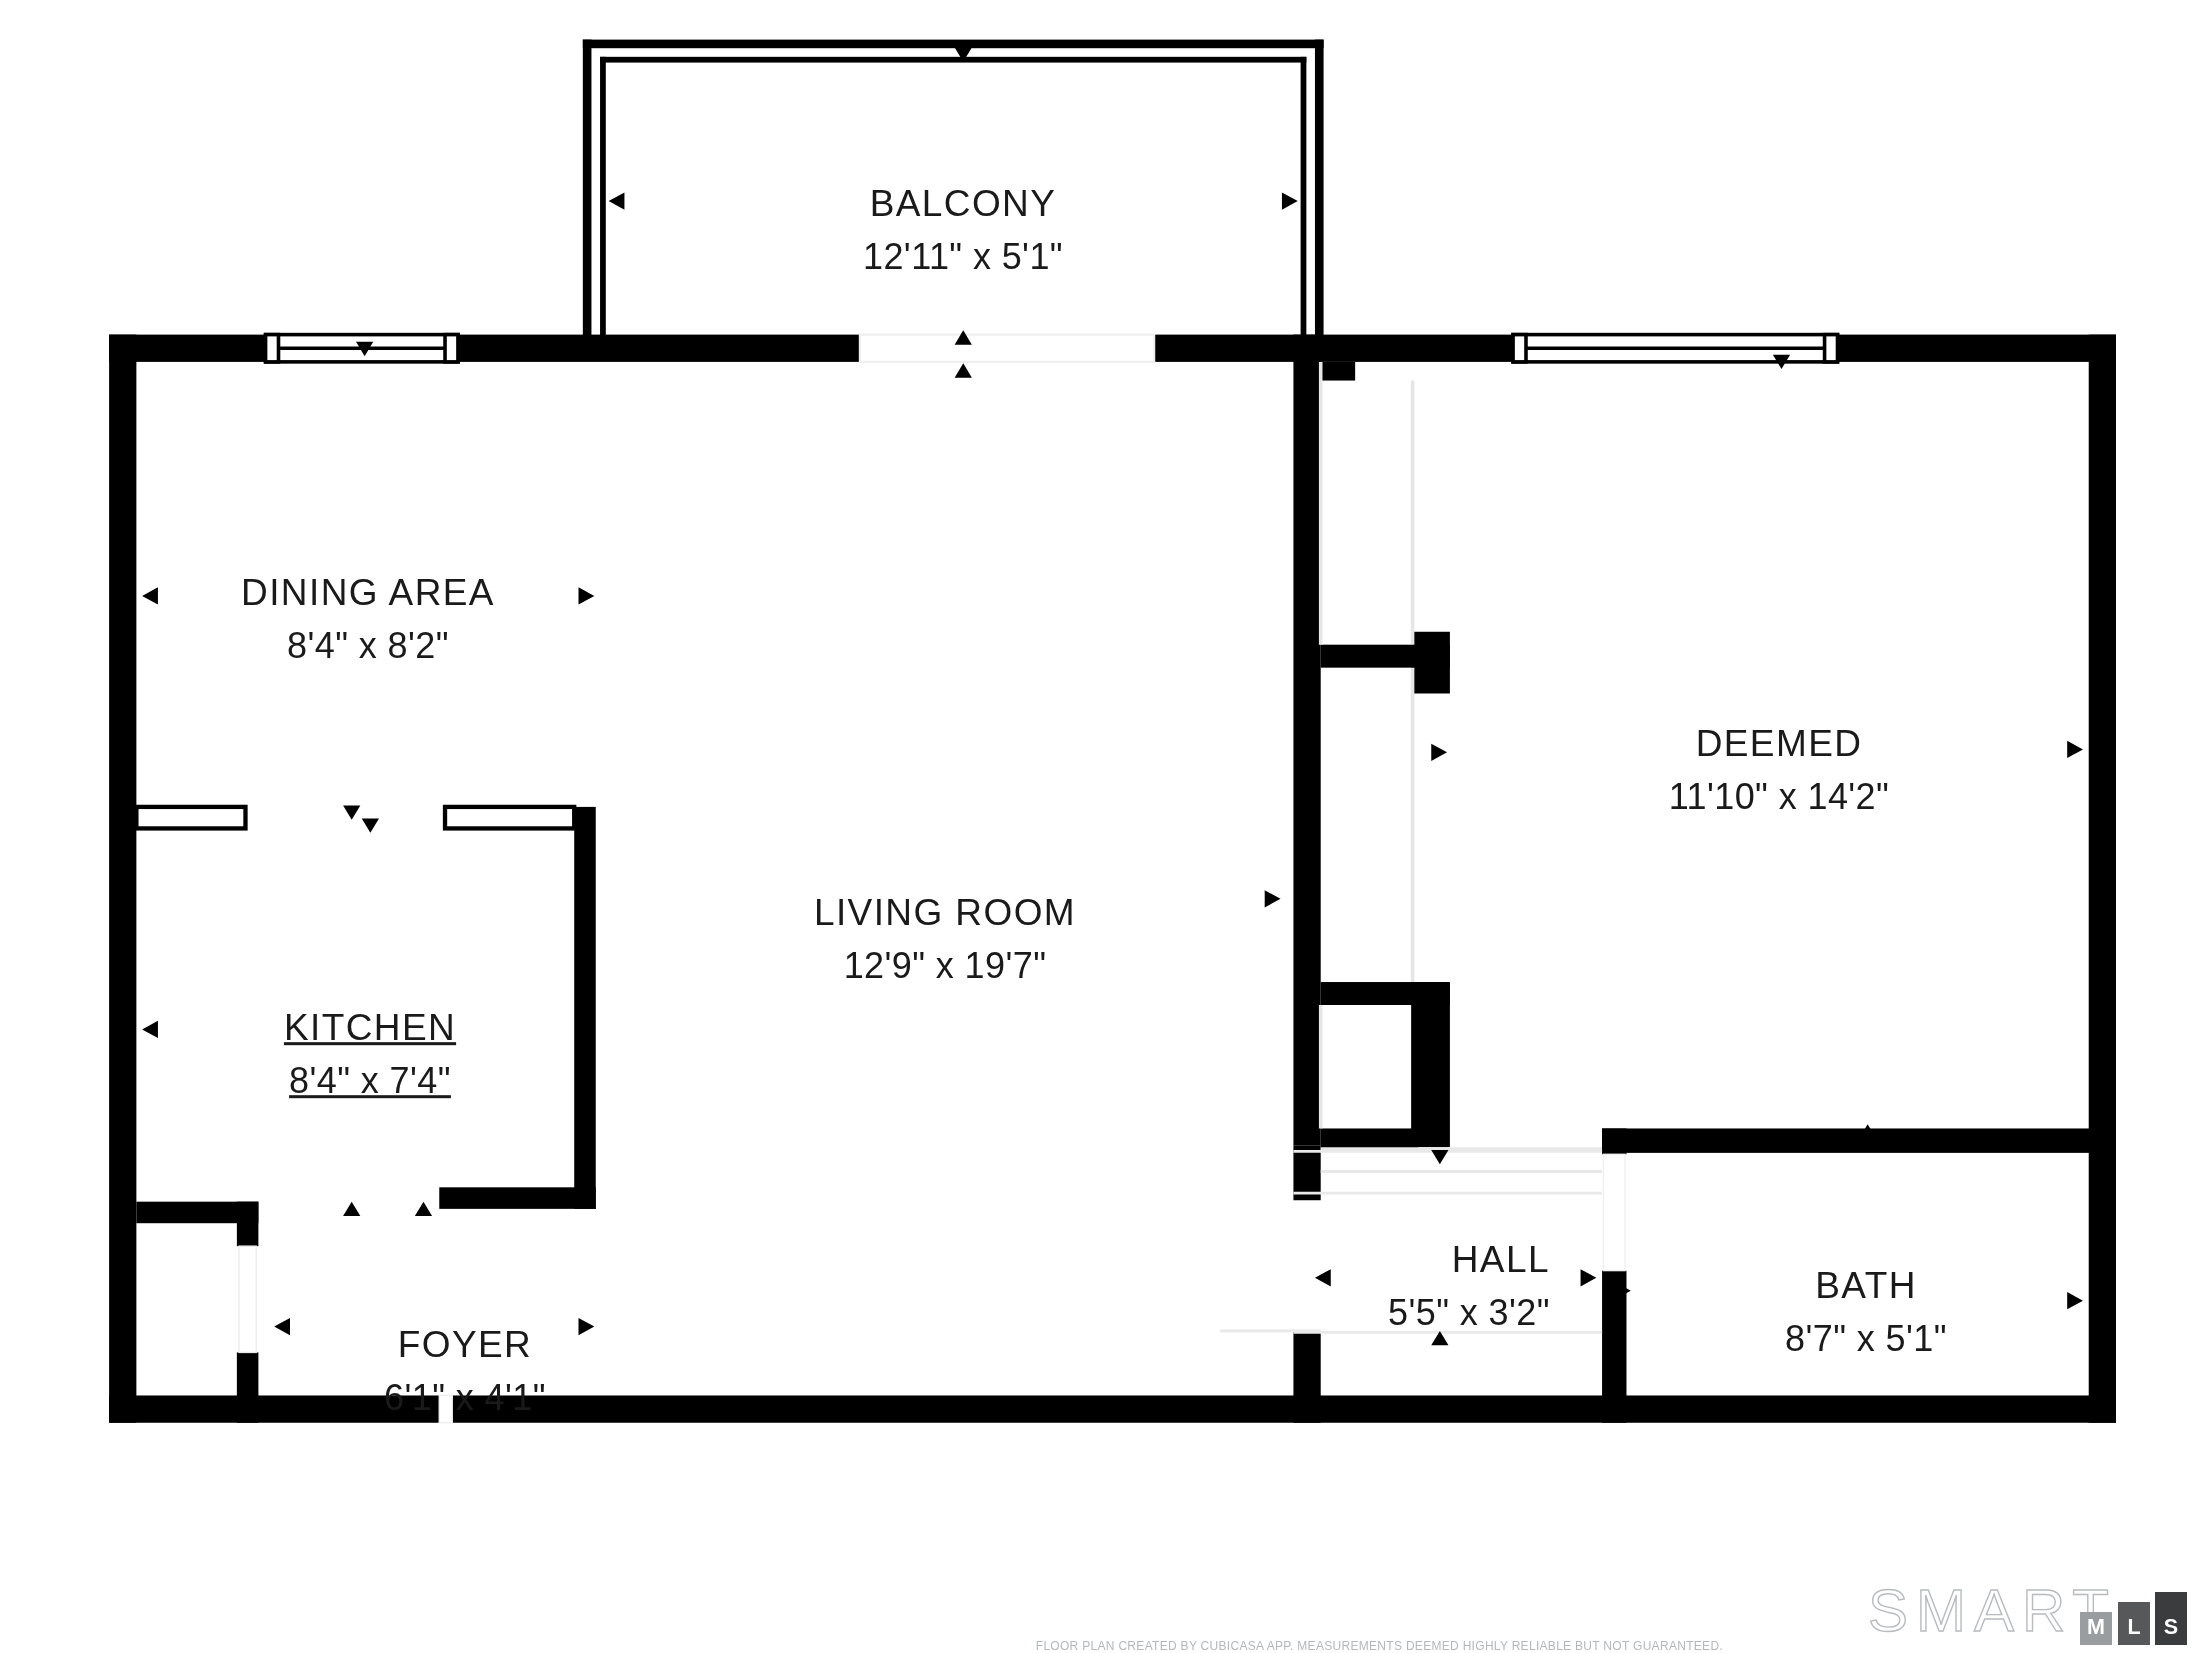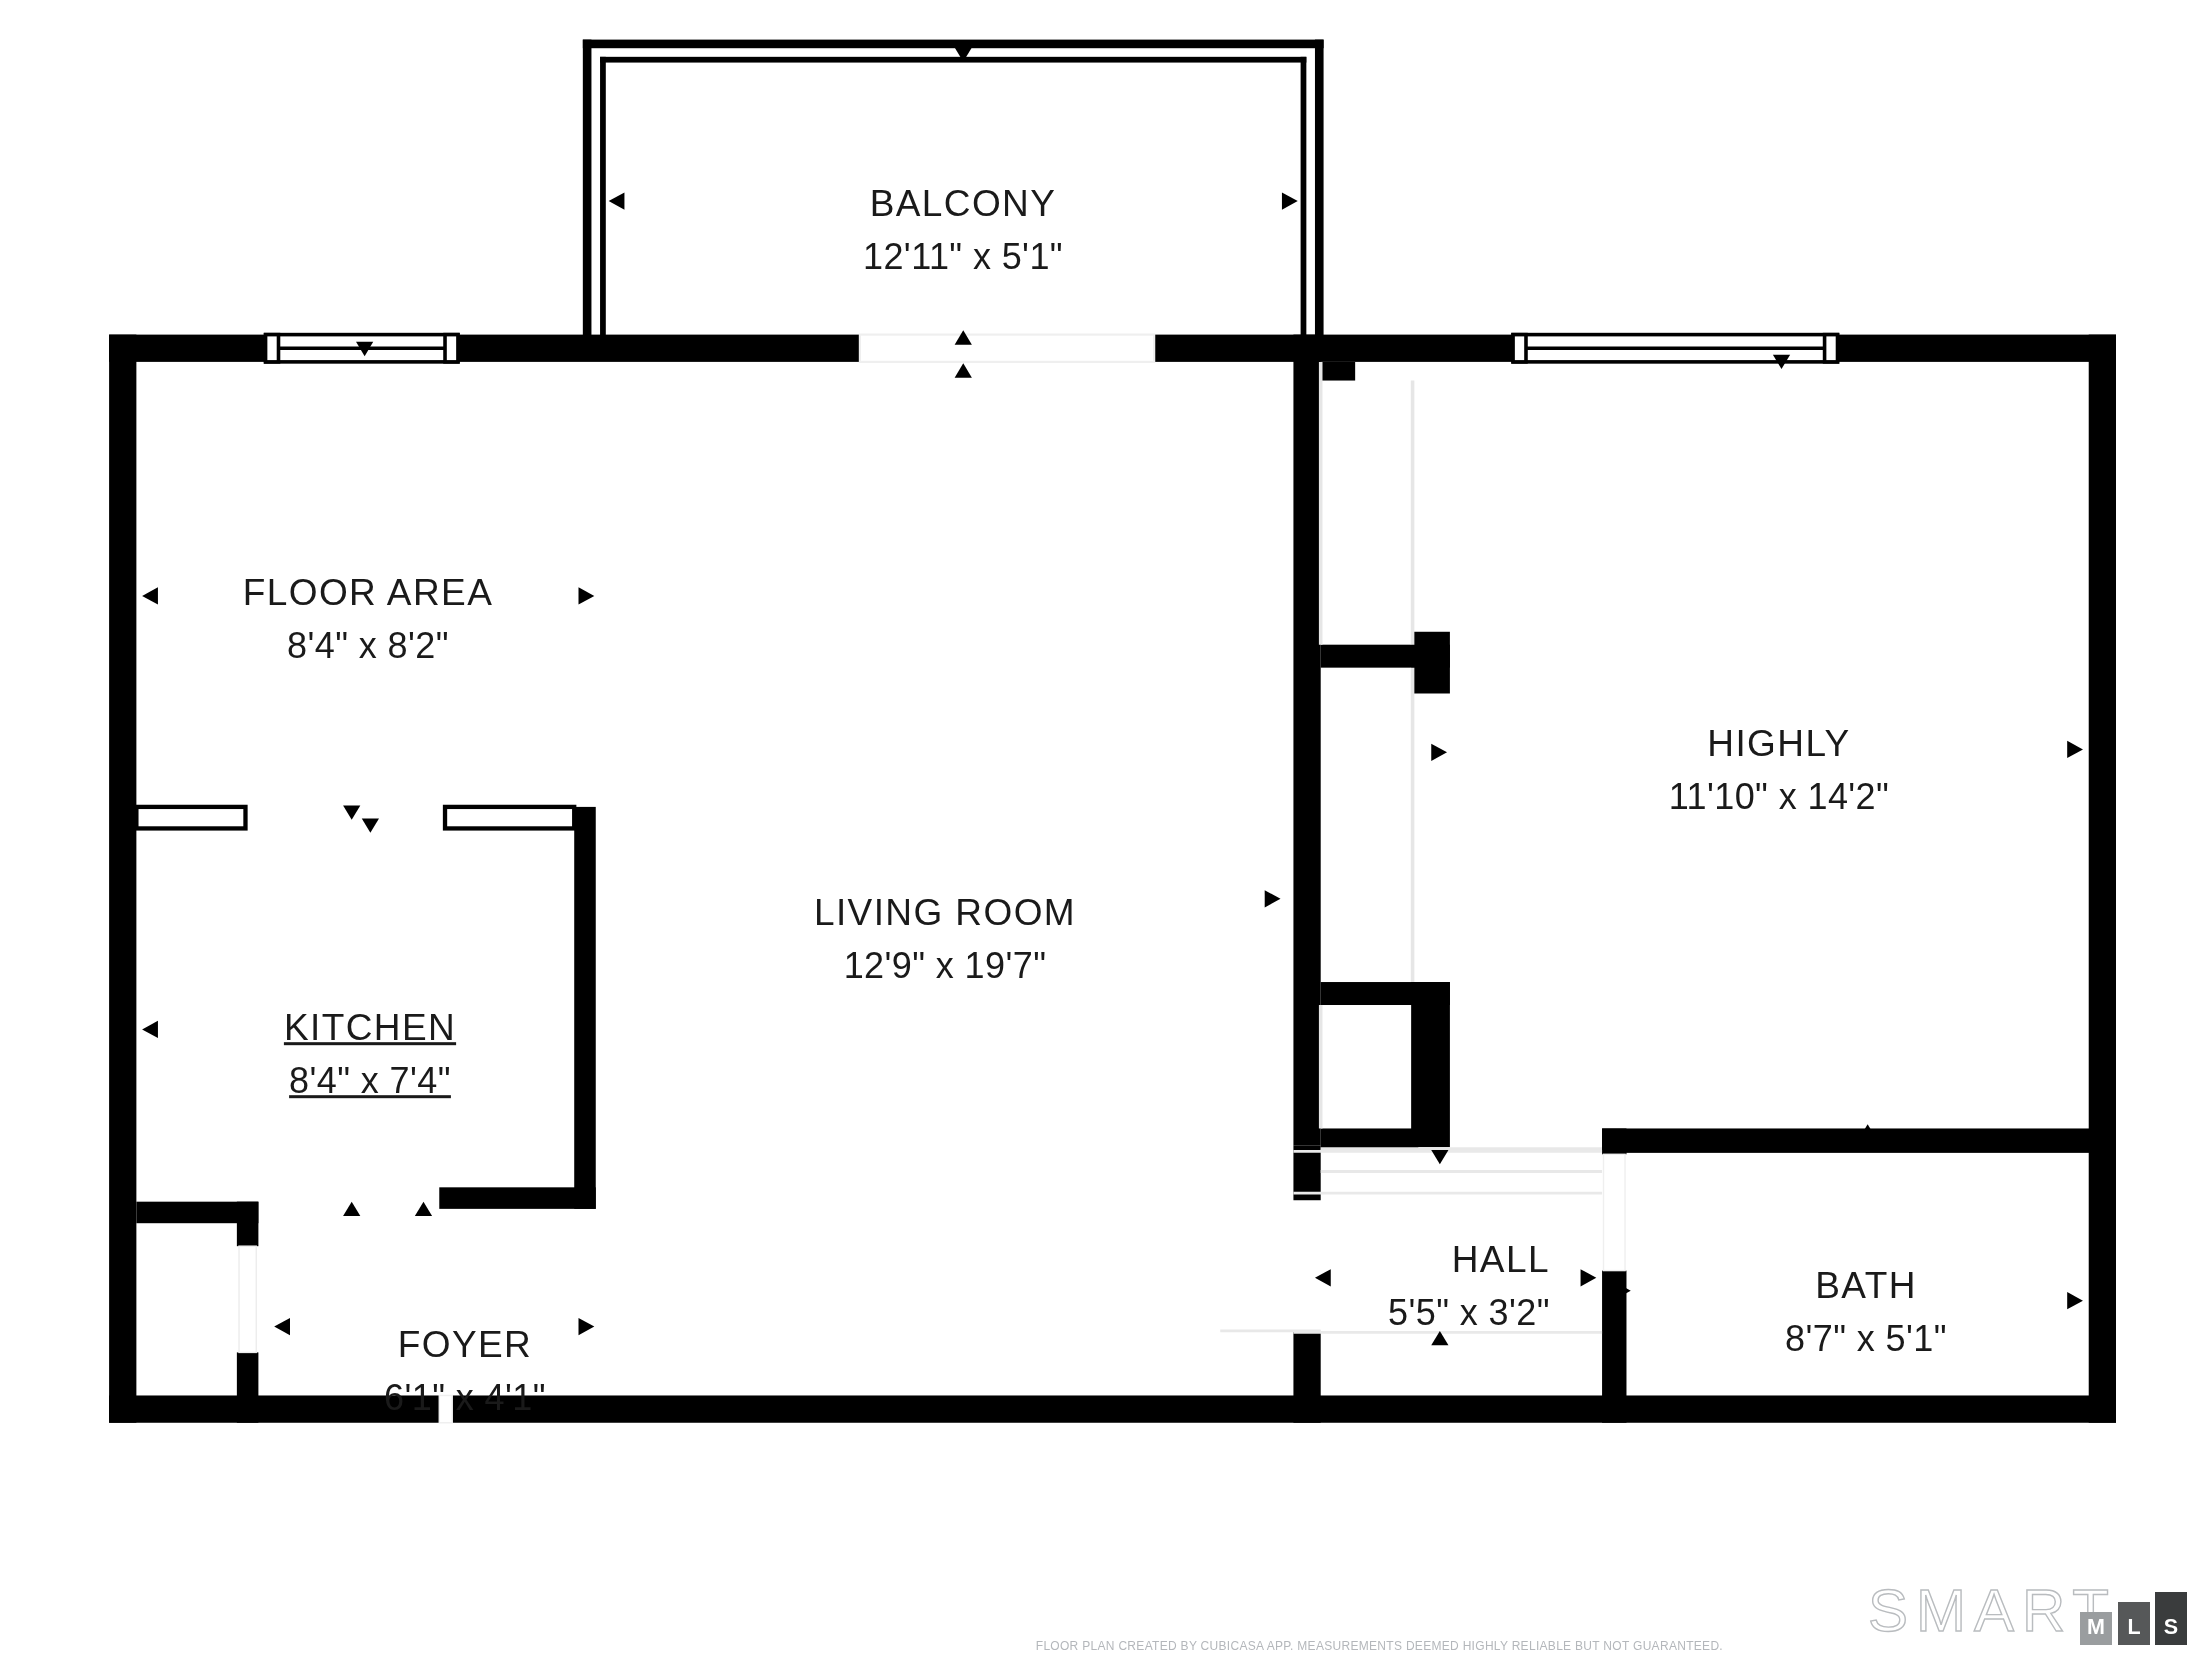--- a/index.html
+++ b/index.html
@@ -250,21 +250,21 @@
     </g>
 
   </svg>
 
   <div class="room-label" style="left:963px;top:230px;">
     <span class="rl-name">BALCONY</span>
     <span class="rl-dim">12'11" x 5'1"</span>
   </div>
 
   <div class="room-label" style="left:368px;top:619px;">
-    <span class="rl-name">FLOOR AREA</span>
+    <span class="rl-name">DINING AREA</span>
     <span class="rl-dim">8'4" x 8'2"</span>
   </div>
 
   <div class="room-label" style="left:370px;top:1054px;text-decoration:underline;">
     <span class="rl-name">KITCHEN</span>
     <span class="rl-dim">8'4" x 7'4"</span>
   </div>
 
   <div class="room-label" style="left:945px;top:939px;">
     <span class="rl-name">LIVING ROOM</span>
@@ -275,21 +275,21 @@
     <span class="rl-name">FOYER</span>
     <span class="rl-dim">6'1" x 4'1"</span>
   </div>
 
   <div class="room-label" style="left:1469px;top:1286px;text-align:right;">
     <span class="rl-name">HALL</span>
     <span class="rl-dim">5'5" x 3'2"</span>
   </div>
 
   <div class="room-label" style="left:1779px;top:770px;">
-    <span class="rl-name">HIGHLY</span>
+    <span class="rl-name">DEEMED</span>
     <span class="rl-dim">11'10" x 14'2"</span>
   </div>
 
   <div class="room-label" style="left:1866px;top:1312px;">
     <span class="rl-name">BATH</span>
     <span class="rl-dim">8'7" x 5'1"</span>
   </div>
 
   <div id="footer-note">FLOOR PLAN CREATED BY CUBICASA APP. MEASUREMENTS DEEMED HIGHLY RELIABLE BUT NOT GUARANTEED.</div>
 

